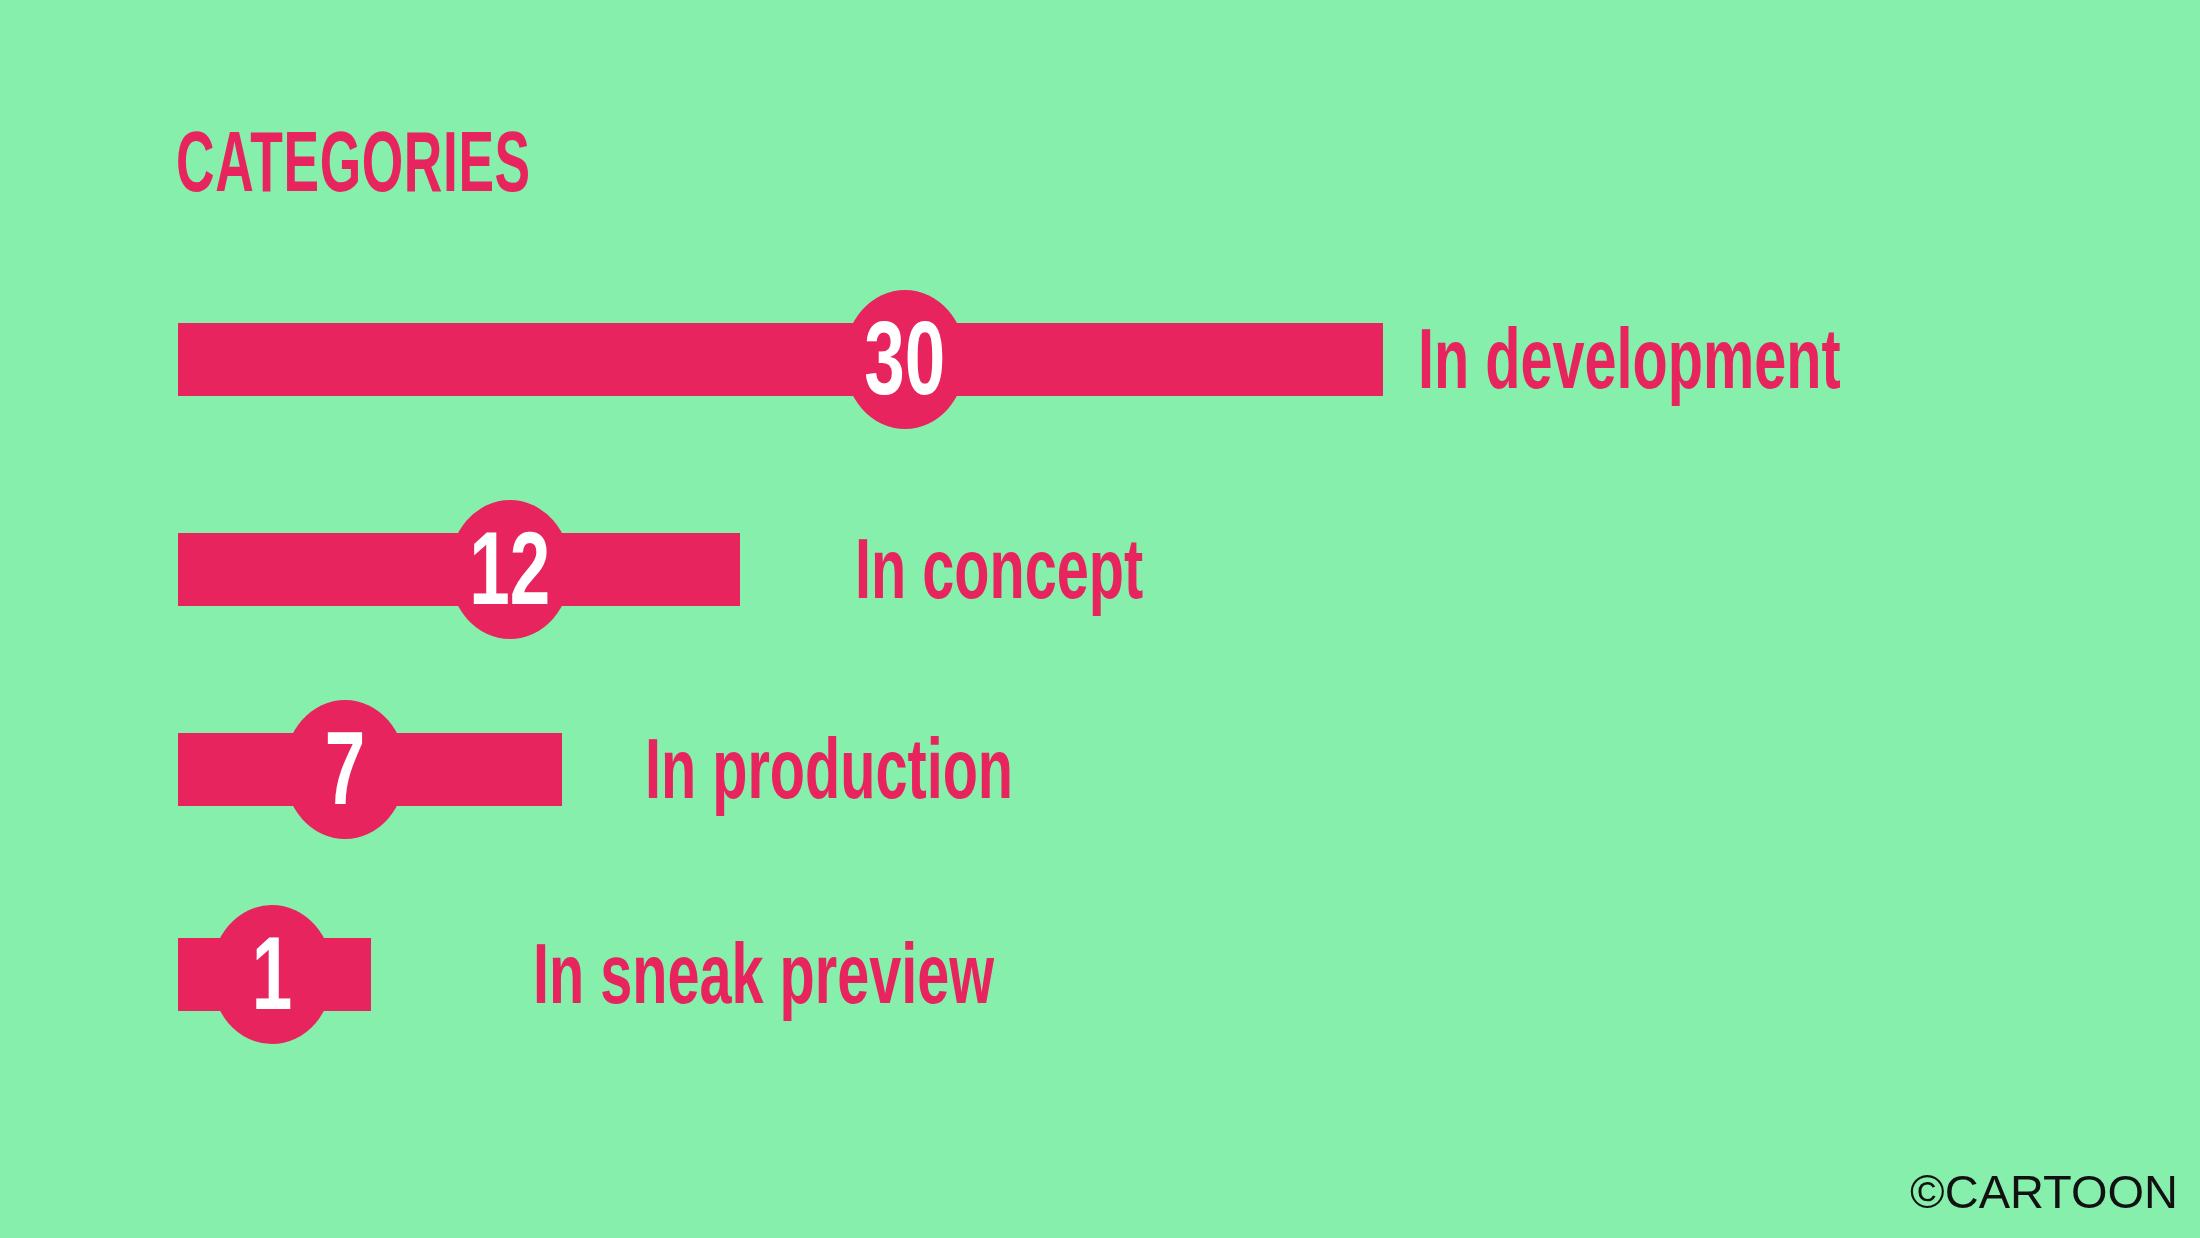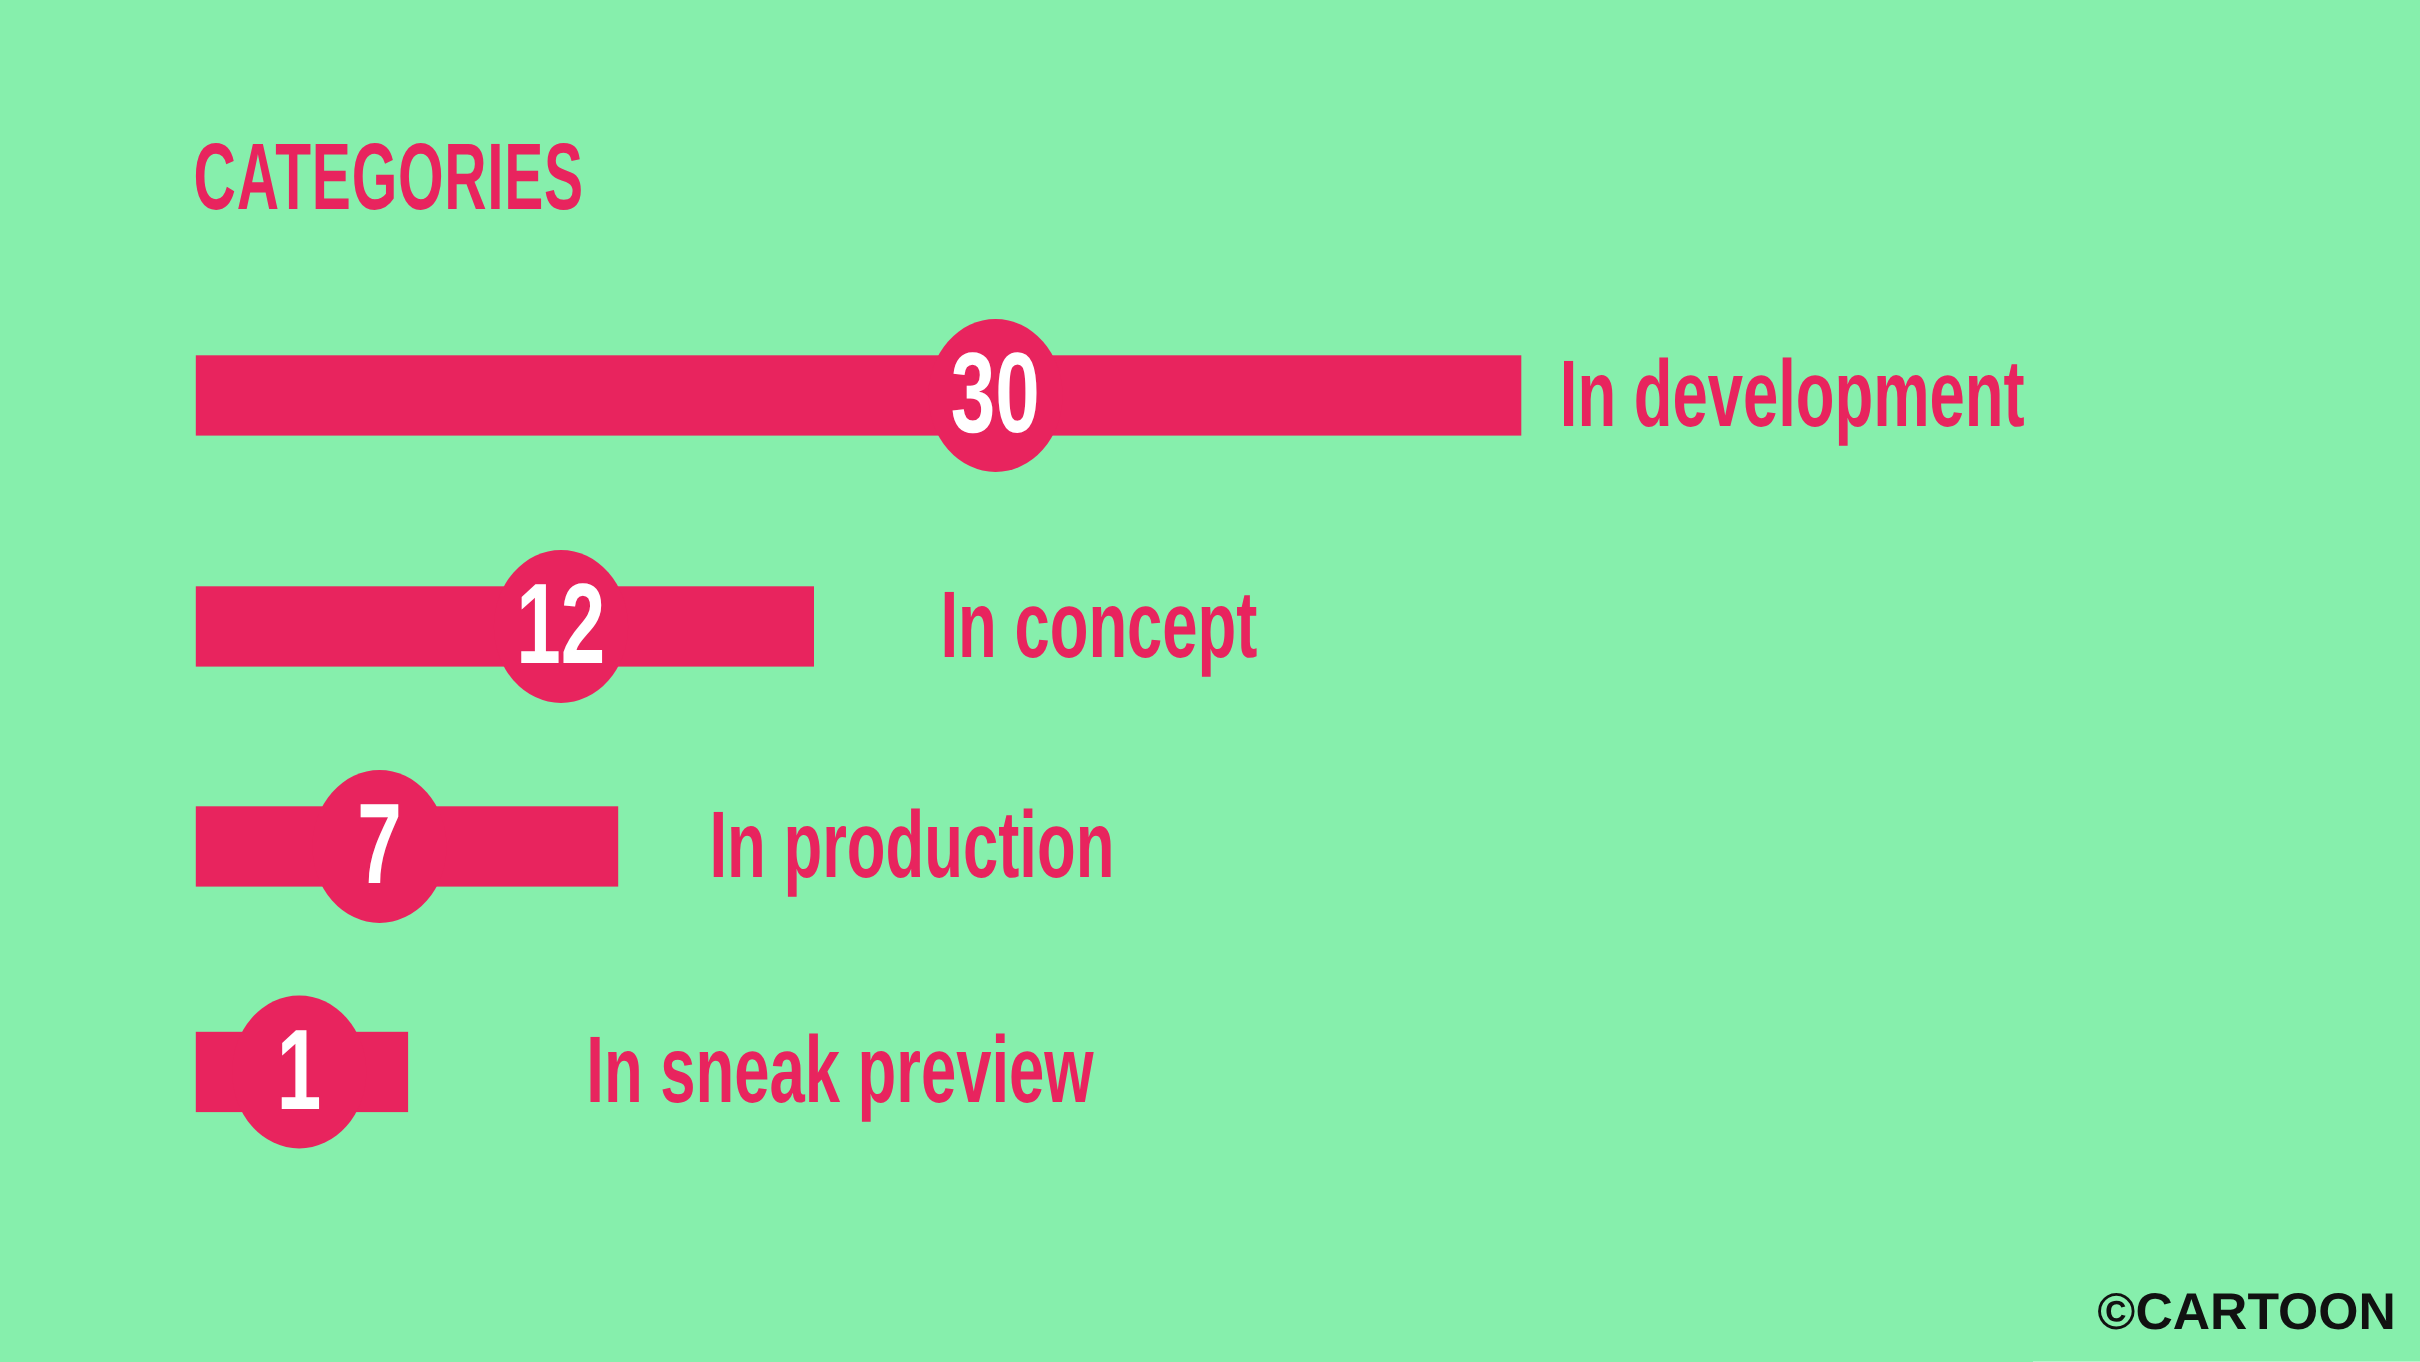--- a/index.html
+++ b/index.html
@@ -94,21 +94,21 @@
     white-space: nowrap;
   }
 
   
   .copyright {
     position: absolute;
     right: 22px;
     bottom: 20px;
     color: #111111;
     font-family: "Liberation Sans", sans-serif;
-    font-weight: bold;
+    font-weight: normal;
     font-size: 47px;
     line-height: 52px;
     letter-spacing: 0px;
     white-space: nowrap;
   }
 </style>
 </head>
 <body>
 
 <div id="stage">

